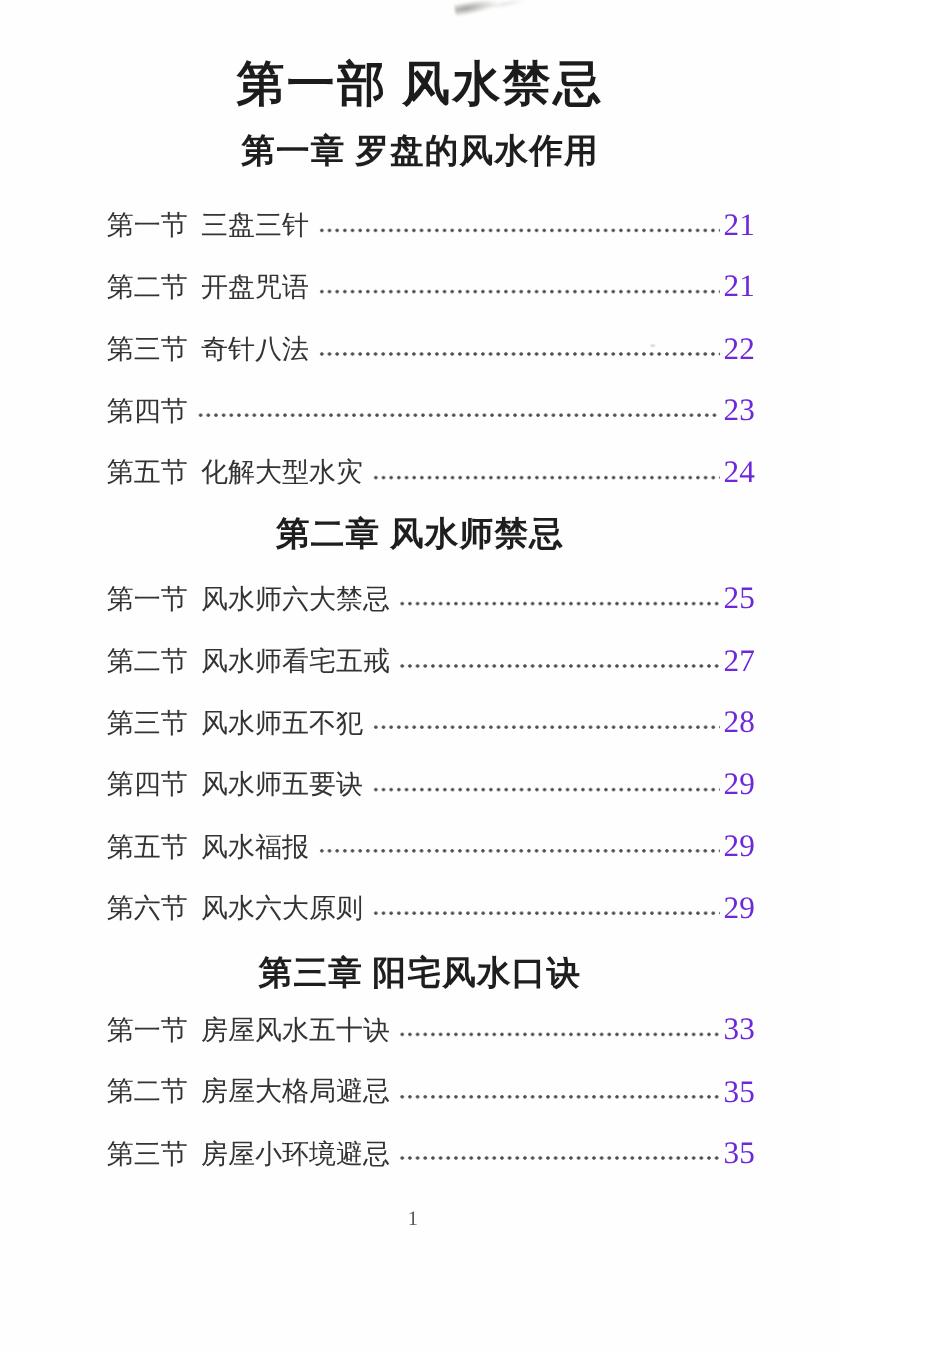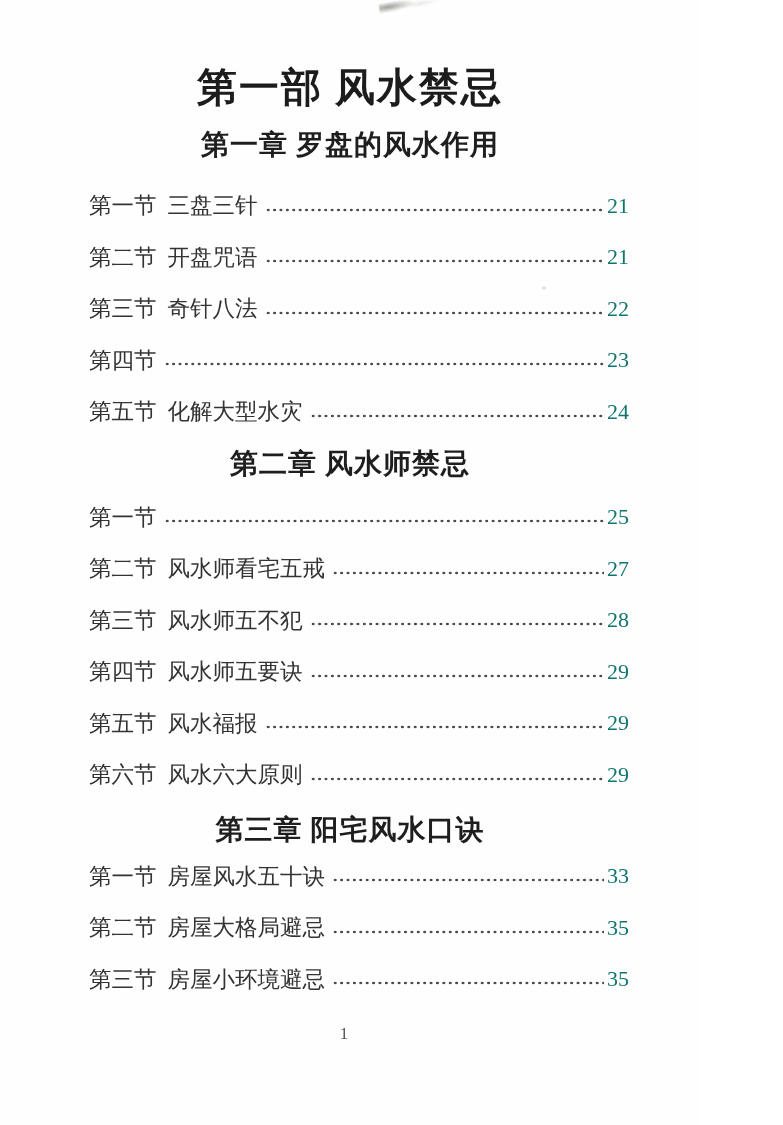--- a/index.html
+++ b/index.html
@@ -7,21 +7,21 @@
   body {
     font-family: "Liberation Serif", "DejaVu Serif", serif;
     width: 783px;
   }
   .page {
     position: relative;
     width: 700px;
     height: 1125px;
     background: #fefefe;
     overflow: hidden;
-    padding-top: 64px;
+    padding-top: 46px;
     color: #2b2b2b;
   }
   
   .smudge {
     position: absolute;
     top: 1px;
     left: 379px;
     width: 36px;
     height: 10px;
     background: radial-gradient(ellipse at 25% 45%, rgba(95,100,88,0.6), rgba(130,134,122,0.28) 45%, rgba(0,0,0,0) 72%);
@@ -80,22 +80,22 @@
     align-self: stretch;
     margin-left: 7px;
     margin-right: 3px;
     background-image: radial-gradient(circle, #4b4b4b 1.15px, rgba(0,0,0,0) 1.75px);
     background-size: 6.4px 6.4px;
     background-repeat: repeat-x;
     background-position: left calc(50% + 4px);
   }
   .pagenum {
     flex: 0 0 auto;
-    font-size: 22px;
-    color: #0f766e;
+    font-size: 26px;
+    color: #6d28d9;
   }
   .footer-pagenum {
     margin-top: 19px;
     text-align: center;
     font-size: 17px;
     color: #555555;
     transform: translateX(-6px);
   }
 </style>
 </head>
@@ -139,20 +139,21 @@
       <span class="dots"></span>
       <span class="pagenum">24</span>
     </div>
   </div>
 
   <h2 class="chapter-heading ch2">第二章 风水师禁忌</h2>
 
   <div class="toc">
     <div class="toc-row">
       <span class="sec-label">第一节</span>
+      <span class="sec-title">风水师六大禁忌</span>
       <span class="dots"></span>
       <span class="pagenum">25</span>
     </div>
     <div class="toc-row">
       <span class="sec-label">第二节</span>
       <span class="sec-title">风水师看宅五戒</span>
       <span class="dots"></span>
       <span class="pagenum">27</span>
     </div>
     <div class="toc-row">

